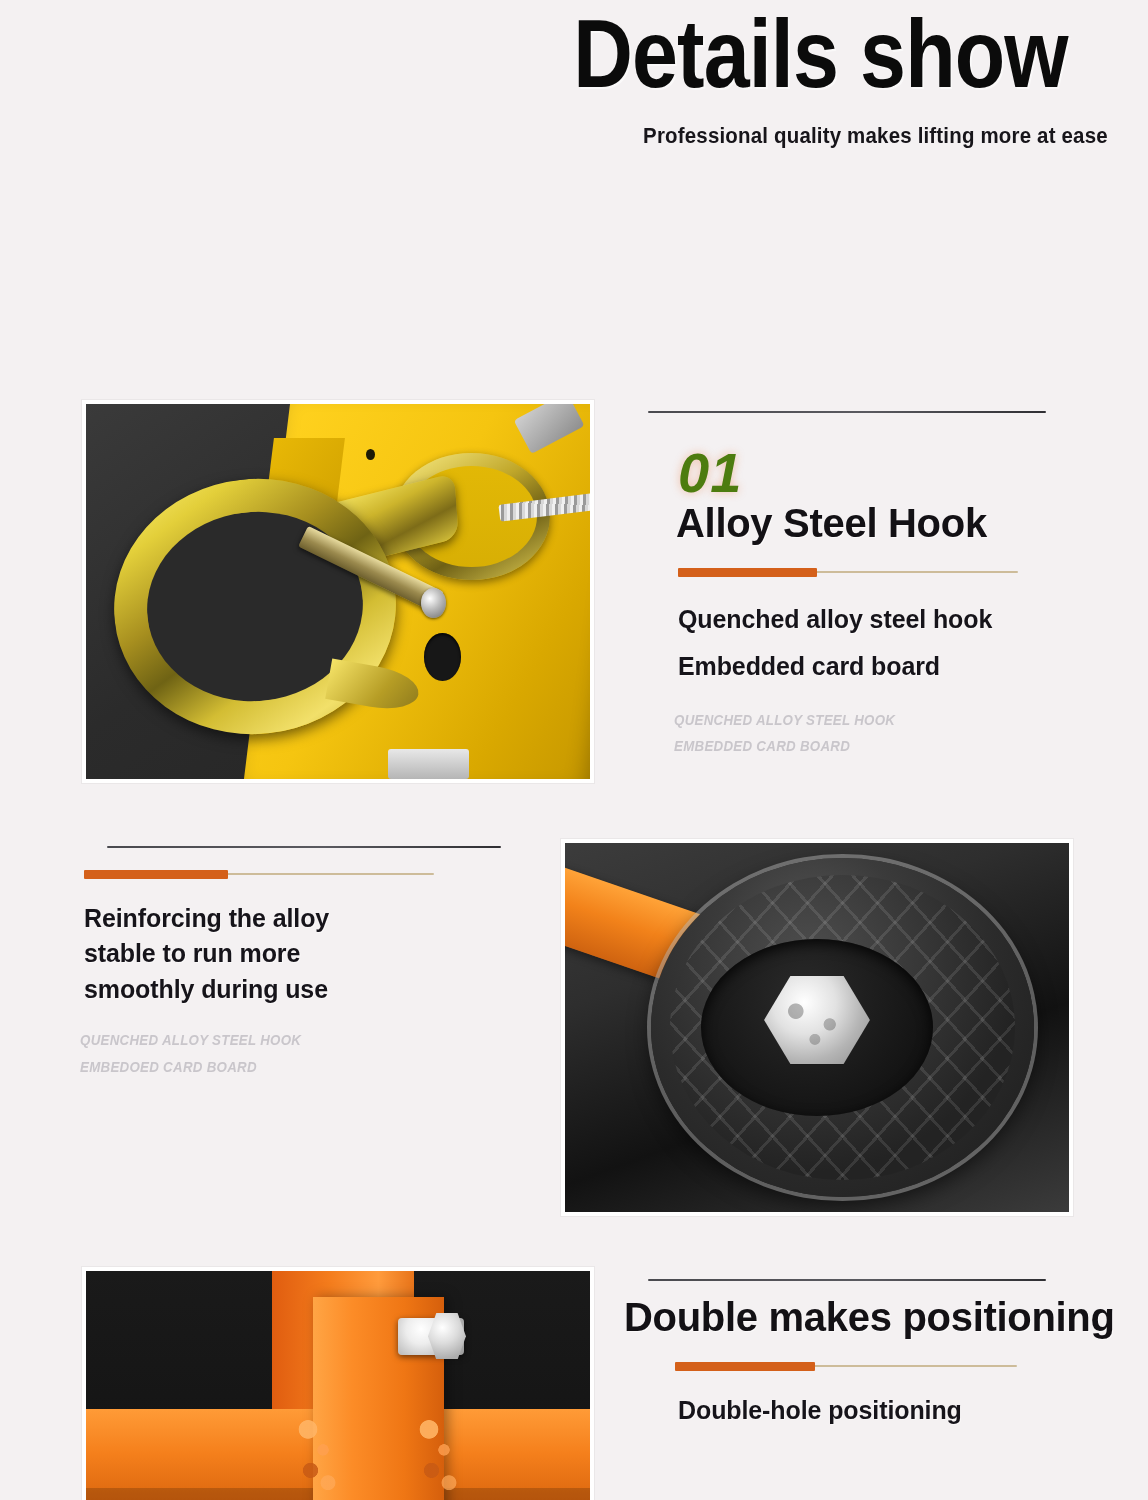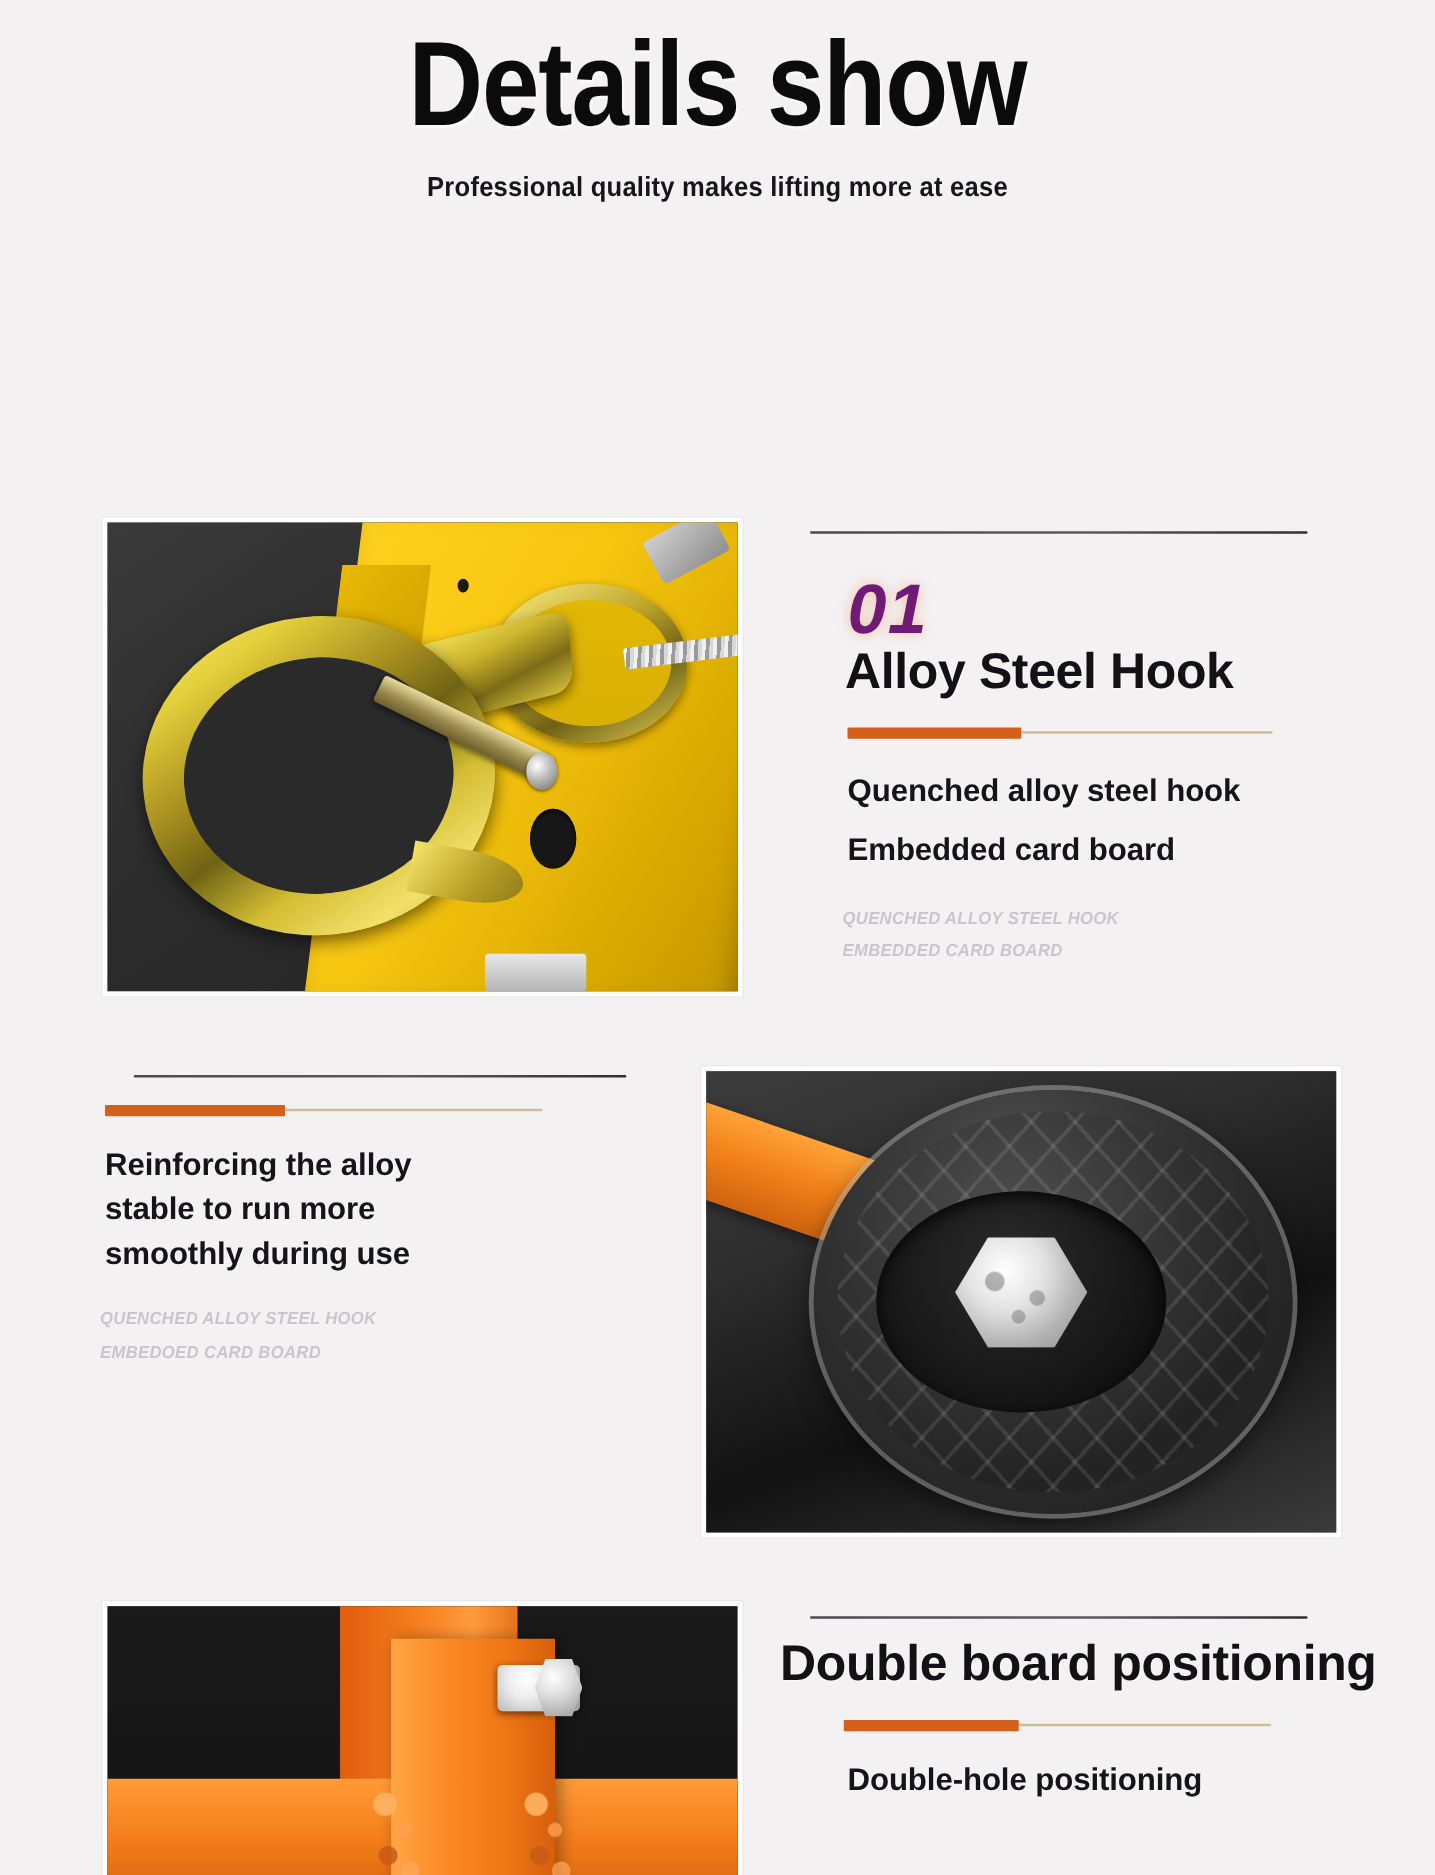--- a/index.html
+++ b/index.html
@@ -7,21 +7,21 @@
   body {
     width: 1148px;
     height: 1500px;
     background: #f4f1f2;
     font-family: "Liberation Sans", sans-serif;
     overflow: hidden;
     position: relative;
   }
 
   
-  .header { width: 100%; text-align: center; padding-top: 18px; }
+  .header { width: 100%; text-align: right; padding-top: 4px; }
 
   .header-title {
     font-family: "Liberation Sans Narrow", "Liberation Sans", sans-serif;
     font-size: 96px;
     font-weight: 700;
     color: #0b0b0b;
     letter-spacing: -1px;
     line-height: 1.05;
     transform: scaleX(0.86);
     text-shadow: 2px 2px 0 rgba(255,255,255,0.55);
@@ -57,21 +57,21 @@
   .rule-top {
     height: 2px;
     background: linear-gradient(90deg,#4a4a4f,#5a5a60 55%,#2f2f33);
     border-radius: 1px;
   }
 
   .num {
     font-size: 56px;
     font-weight: 700;
     font-style: italic;
-    color: #701a75;
+    color: #4d7c0f;
     line-height: 1;
     letter-spacing: 1px;
     text-shadow: 0 0 10px rgba(232,97,28,0.35);
   }
 
   .title {
     font-size: 40px;
     font-weight: 700;
     color: #131115;
     line-height: 1.12;
@@ -445,21 +445,21 @@
       <div class="ph3-weld ph3-weld-r"></div>
       <div class="ph3-bolt ph3-bolt-1">
         <div class="ph3-bolt-head"></div>
       </div>
 
     </div>
   </div>
 
   <div class="text-col" style="left:648px; top:1130px; width:398px;">
     <div class="rule-top"></div>
-    <div class="title" style="margin-top:14px; margin-left:-24px;">Double board positioning</div>
+    <div class="title" style="margin-top:14px; margin-left:-24px;">Double makes positioning</div>
     <div class="divider" style="margin-top:22px; margin-left:27px; width:342px;">
       <div class="tan"></div>
       <div class="org"></div>
     </div>
     <div style="margin-top:22px; margin-left:30px;">
       <div class="body-line">Double-hole positioning</div>
 
     </div>
 
   </div>

